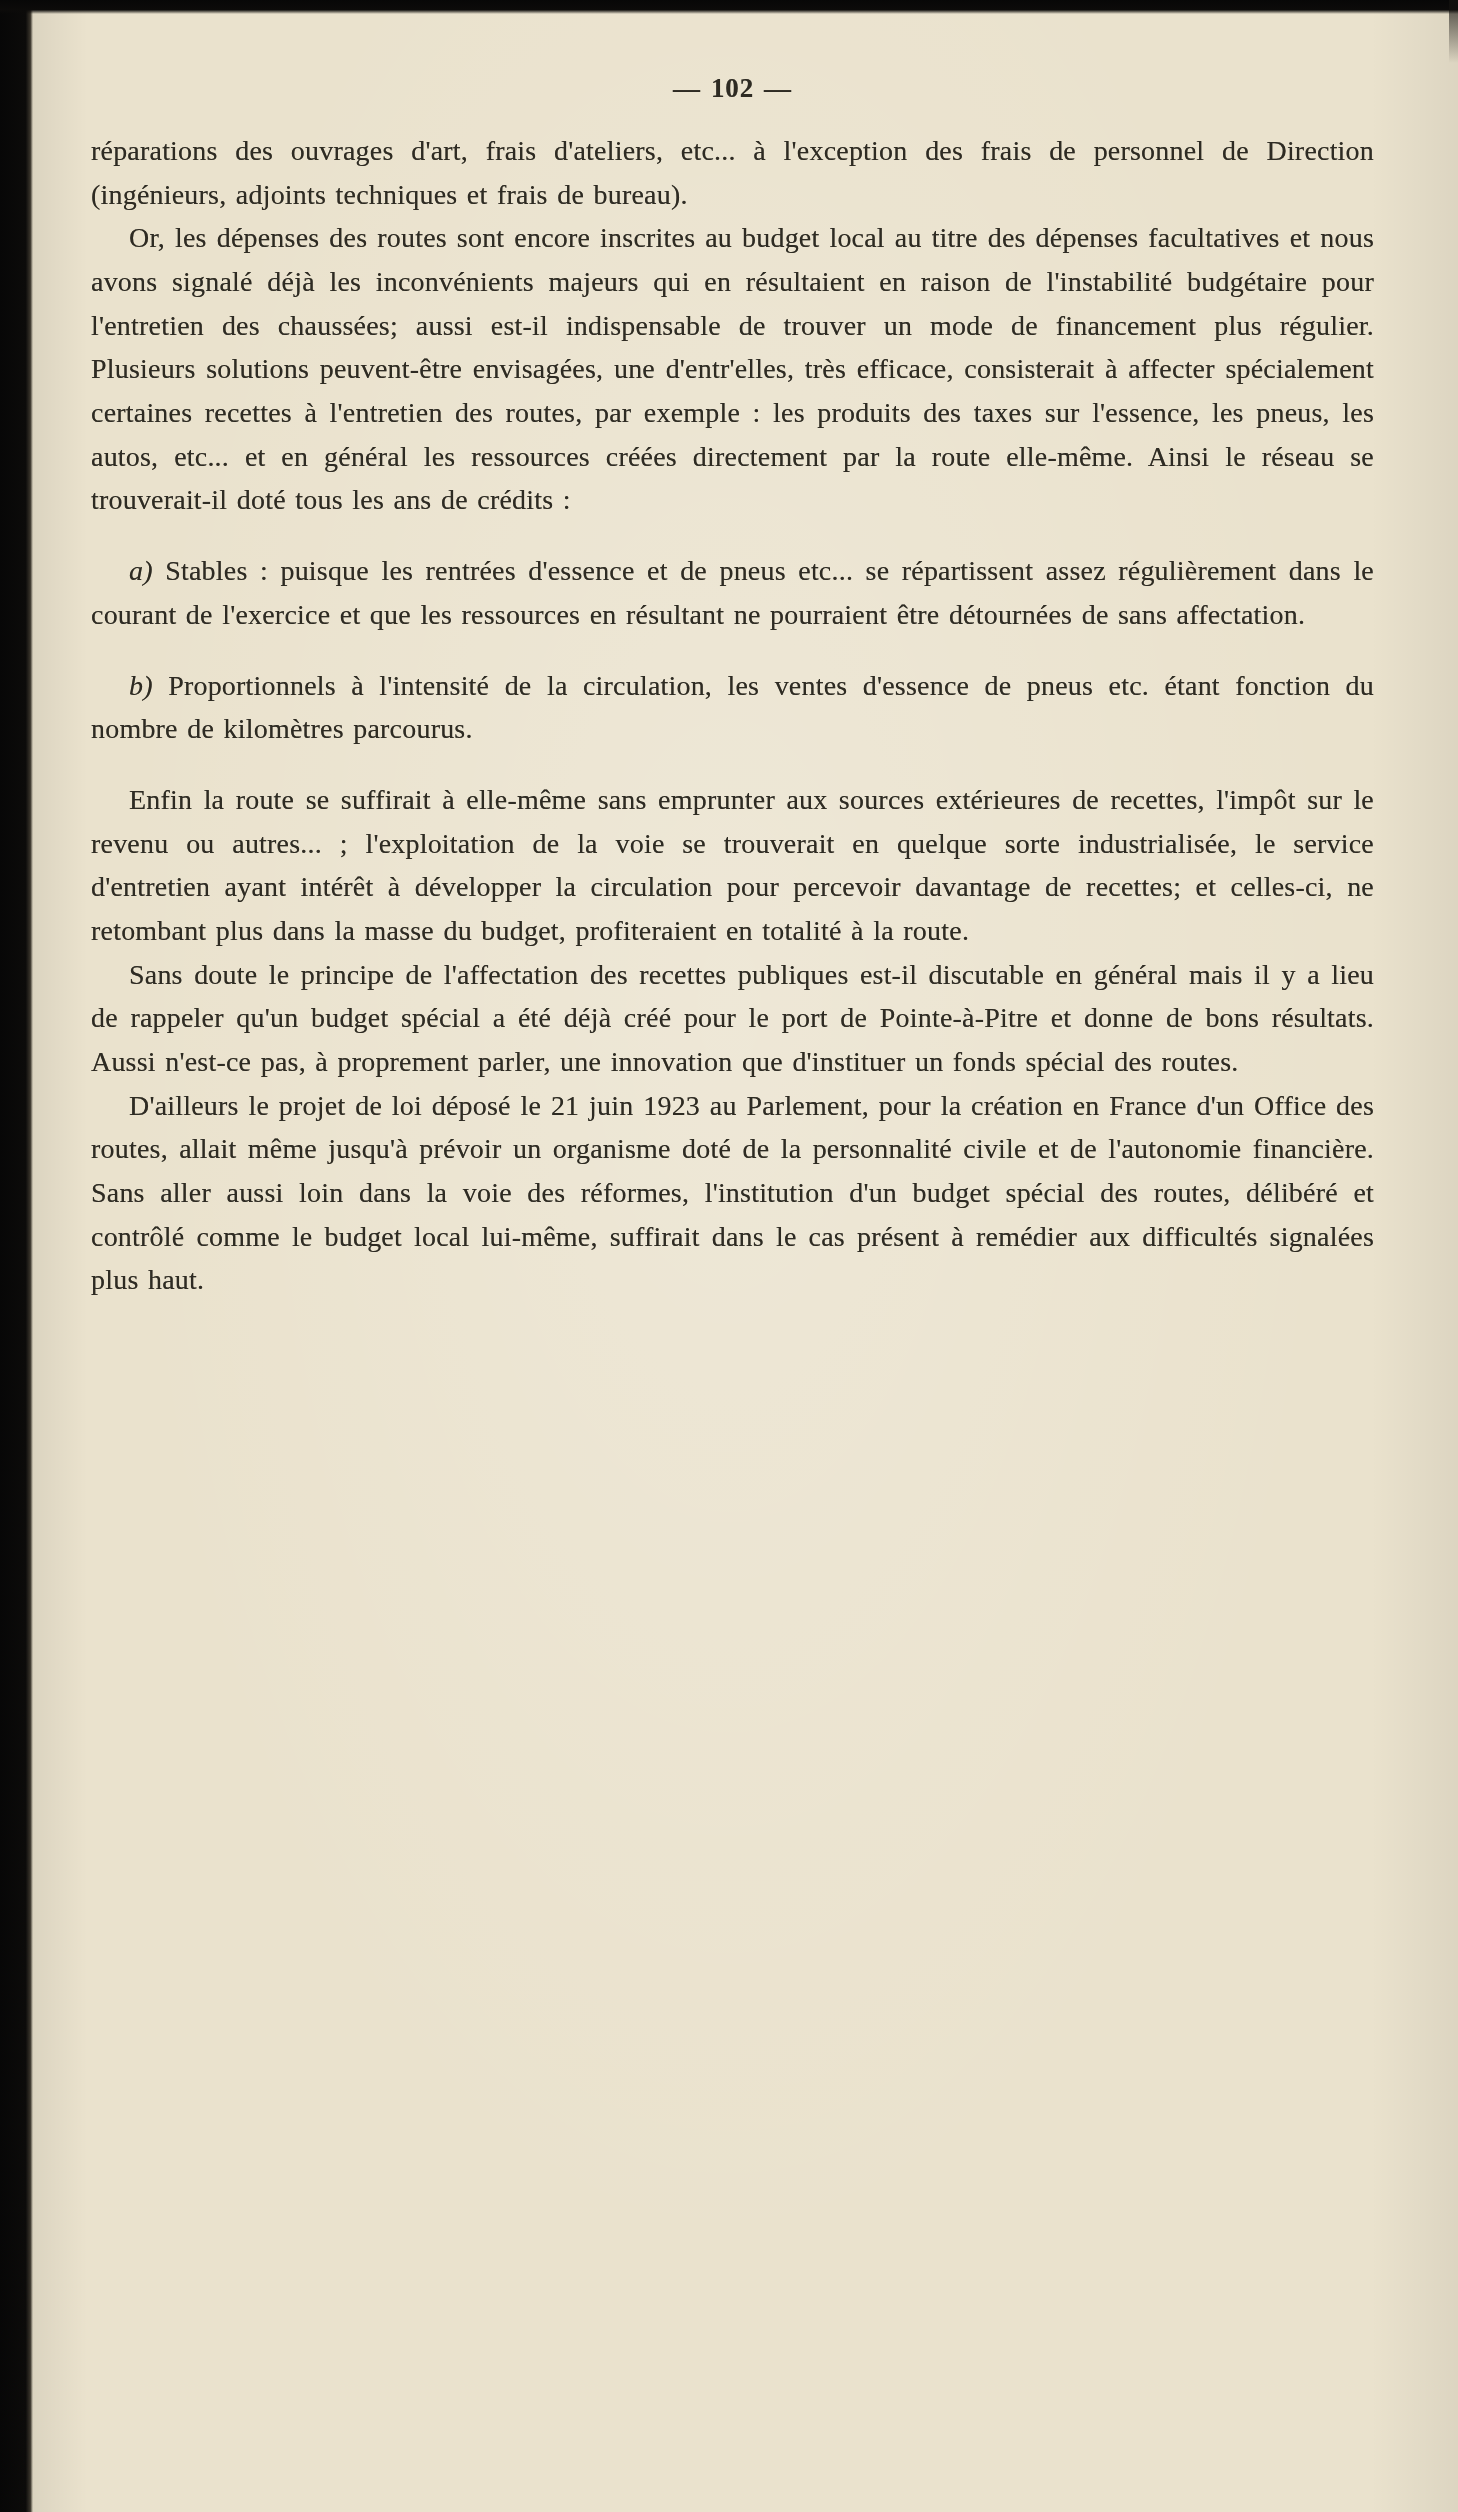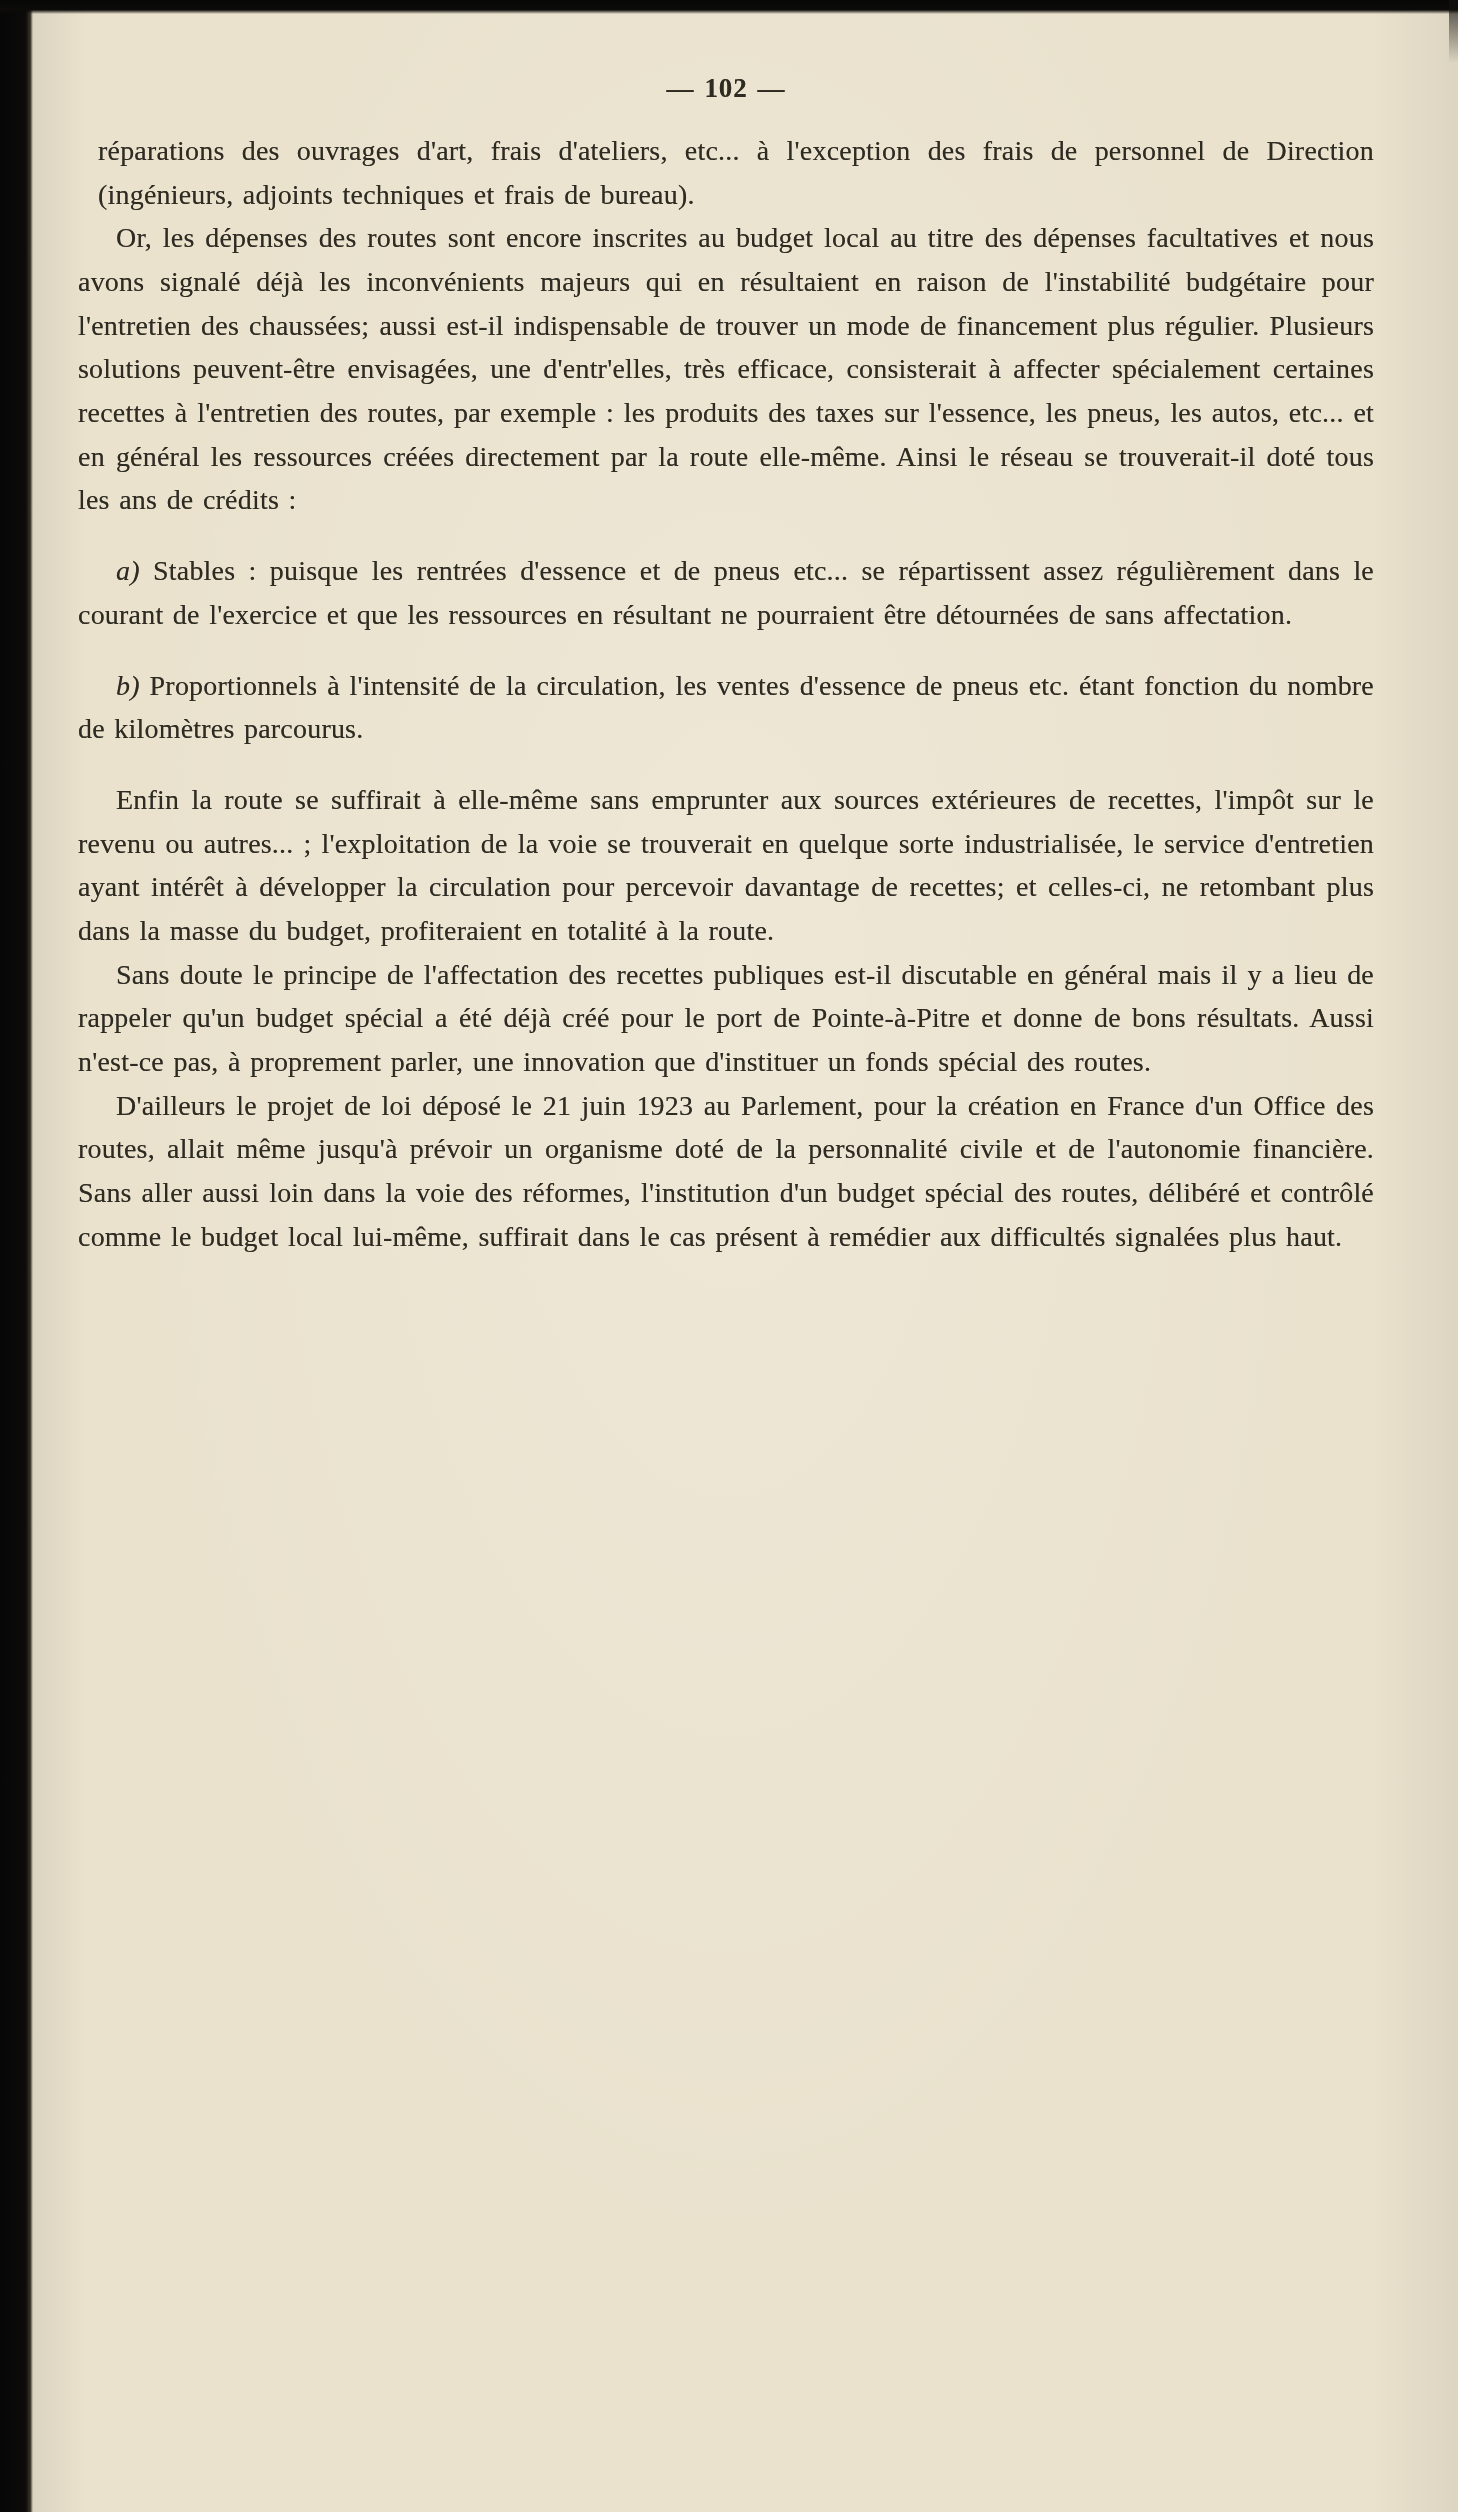--- a/index.html
+++ b/index.html
@@ -38,21 +38,21 @@
   }
   .edge-corner-right {
     position: absolute;
     right: 0; top: 0;
     width: 9px;
     height: 63px;
     background: linear-gradient(180deg, rgba(20,18,15,0.75), rgba(20,18,15,0));
   }
   .page-content {
     position: absolute;
-    left: 78px;
+    left: 91px;
     right: 84px;
     top: 67px;
     color: #2e2b23;
     font-size: 28px;
     line-height: 1.56;
     text-align: justify;
     letter-spacing: 0.2px;
     word-spacing: 2.3px;
     text-shadow: 0 0 0.5px rgba(46,43,35,0.55);
   }
@@ -62,21 +62,20 @@
     font-size: 27px;
     margin: 0 0 20px 0;
     letter-spacing: 0.9px;
   }
   p.para {
     margin: 0;
     text-indent: 38px;
   }
   p.para.first {
     text-indent: 0;
-    margin-left: 20px;
   }
   p.para.spaced {
     margin-top: 27px;
   }
   p.para .lead {
     font-style: italic;
   }
 </style>
 </head>
 <body>

